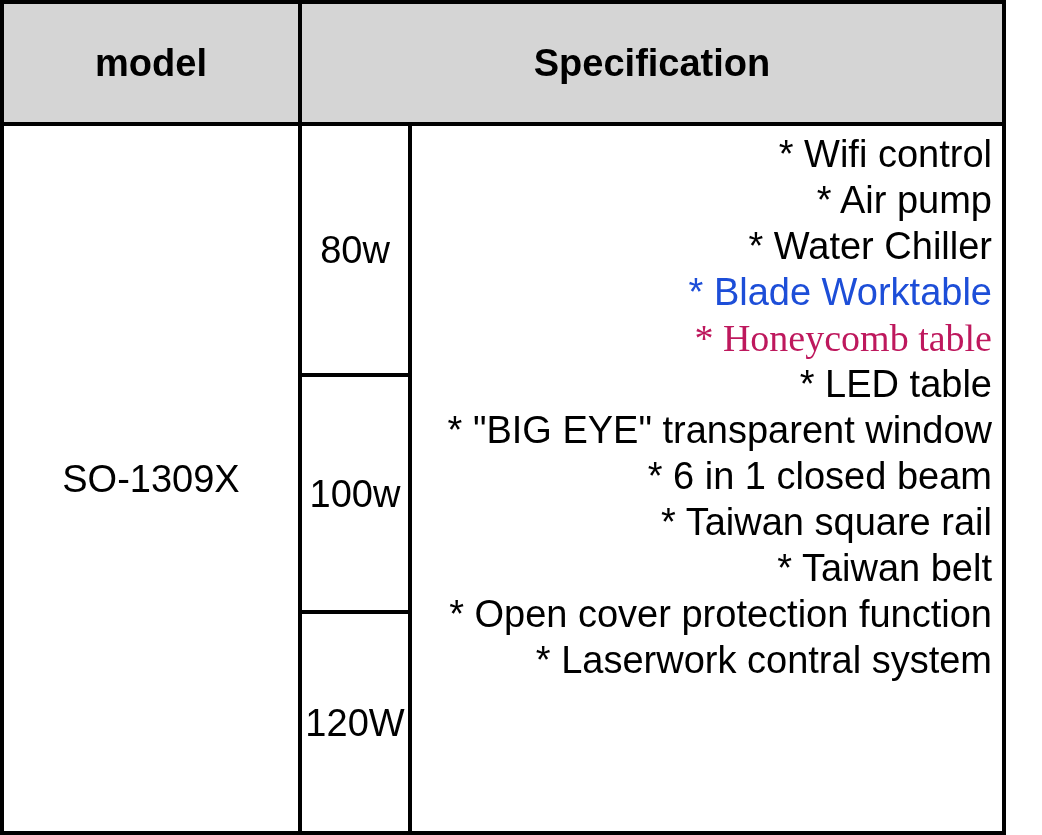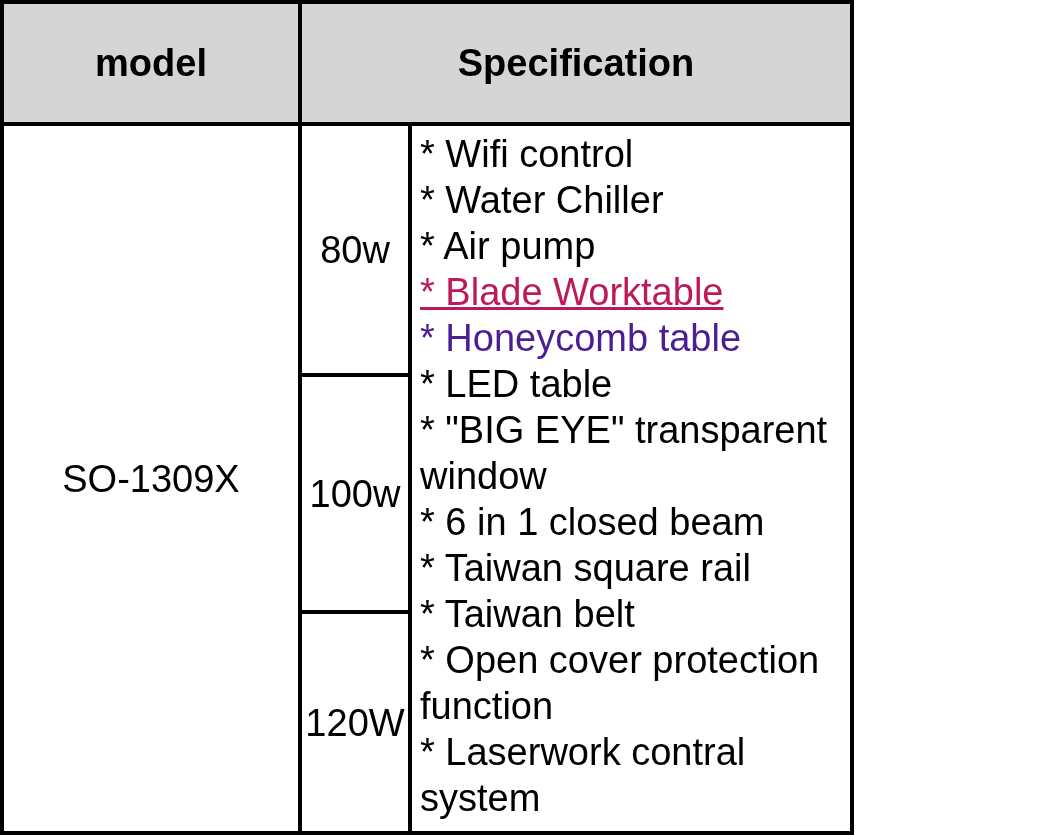--- a/index.html
+++ b/index.html
@@ -5,21 +5,21 @@
   :root{
     --border:#000000;
     --header-bg:#d5d5d5;
     --text:#000000;
     --red:#d7281e;
     --cell-bg:#ffffff;
   }
   html,body{margin:0;padding:0;background:#fff;}
   body{font-family:"Liberation Sans",sans-serif;color:var(--text);}
   .frame{
-    width:854px;height:835px;box-sizing:border-box;
+    width:1006px;height:835px;box-sizing:border-box;
     background:var(--border);
     display:grid;
     grid-template-columns:294px 106px 1fr;
     grid-template-rows:118px 247px 233px 1fr;
     gap:4px;padding:4px;
   }
   .cell{
     background:var(--cell-bg);
     display:flex;align-items:center;justify-content:center;
     font-size:38px;line-height:46px;
@@ -32,20 +32,21 @@
   .c-model-hdr{grid-area:1/1/2/2;}
   .c-spec-hdr{grid-area:1/2/2/4;}
   .c-model-name{grid-area:2/1/5/2;flex-direction:column;text-align:center;gap:36px;}
   .c-p80{grid-area:2/2/3/3;}
   .c-p100{grid-area:3/2/4/3;text-align:center;}
   .c-p120{grid-area:4/2/5/3;text-align:center;}
   .c-speclist{
     grid-area:2/3/5/4;
     display:block;
     padding:5px 10px 8px 8px;
+    text-align:right;
   }
   .spec-item{
     font-size:38px;line-height:46px;
     max-width:585px;      
     white-space:normal;
   }
 </style>
 </head>
 <body>
 
@@ -60,24 +61,24 @@
   </div>
 
   <div class="cell c-p80">80w</div>
 
   <div class="cell c-p100">100w</div>
 
   <div class="cell c-p120">120W</div>
 
   <div class="cell c-speclist">
       <div class="spec-item">* Wifi control</div>
+      <div class="spec-item">* Air pump</div>
       <div class="spec-item">* Water Chiller</div>
-      <div class="spec-item">* Air pump</div>
-      <div class="spec-item" style="color: #be185d; text-decoration: underline;">* Blade Worktable</div>
-      <div class="spec-item" style="color: #4c1d95;">* Honeycomb table</div>
+      <div class="spec-item" style="color: #1d4ed8;">* Blade Worktable</div>
+      <div class="spec-item" style="color: #be185d; font-family: Liberation Serif, serif;">* Honeycomb table</div>
       <div class="spec-item">* LED table</div>
       <div class="spec-item">* "BIG EYE" transparent window</div>
       <div class="spec-item">* 6 in 1 closed beam</div>
       <div class="spec-item">* Taiwan square rail</div>
       <div class="spec-item">* Taiwan belt</div>
       <div class="spec-item">* Open cover protection function</div>
       <div class="spec-item">* Laserwork contral system</div>
     </div>
 
 </div>

